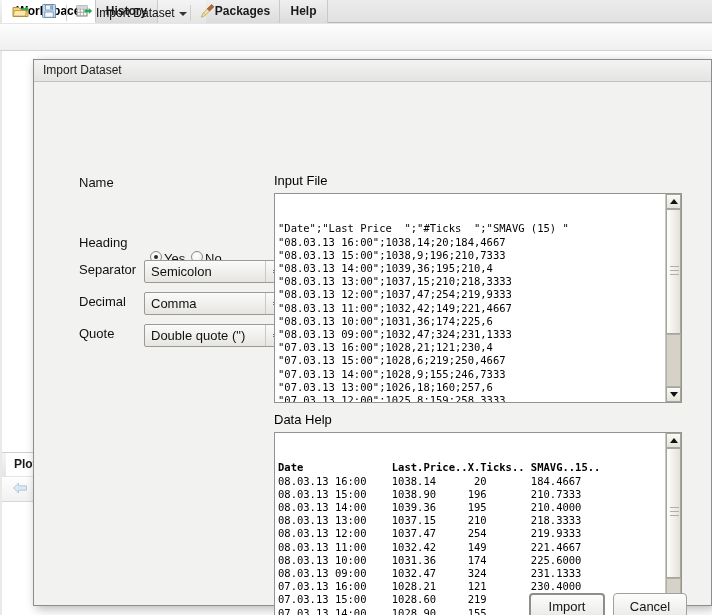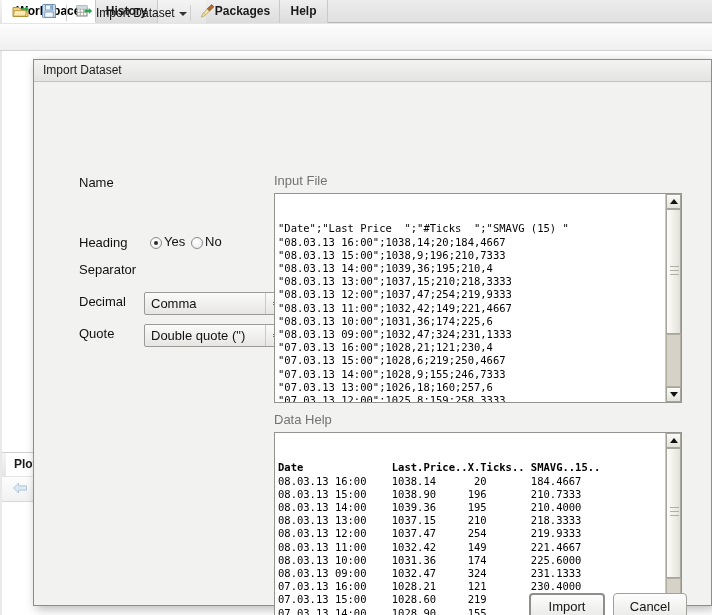--- a/index.html
+++ b/index.html
@@ -98,21 +98,21 @@
     position:absolute; left:45px; top:110px; width:216px; height:22px;
     background:#fff; border:1px solid #8f8f8f;
     font-family:"Liberation Sans", sans-serif; font-size:13px;
     color:#111; padding:0 3px; box-sizing:border-box; line-height:20px;
   }
   .caretbar {
     display:inline-block; width:1px; height:14px; background:#000;
     vertical-align:-2px; margin-left:0px;
   }
 
-  .radio-wrap { position:absolute; display:flex; align-items:flex-end; }
+  .radio-wrap { position:absolute; display:flex; align-items:flex-start;margin-top:17px; }
   .radio {
     width:12px; height:12px; border-radius:50%;
     border:1px solid #8a8a8a;
     background: radial-gradient(circle at 40% 35%, #ffffff 0%, #e9e9e9 100%);
     box-sizing:border-box; position:relative;
   }
   .radio.on:after {
     content:""; position:absolute; left:3px; top:3px;
     width:4px; height:4px; border-radius:50%; background:#2b2b2b;
   }
@@ -130,21 +130,21 @@
   }
   .combo .spin {
     position:absolute; right:0; top:0; width:22px; height:21px;
     border-left:1px solid #c9c9c6;
     display:flex; flex-direction:column; align-items:center; justify-content:center;
   }
   .sp-up { width:0;height:0;border-left:4px solid transparent;border-right:4px solid transparent;border-bottom:5px solid #1f1f1f; margin-bottom:1px;}
   .sp-dn { width:0;height:0;border-left:4px solid transparent;border-right:4px solid transparent;border-top:5px solid #1f1f1f;}
 
   
-  .sec-label { position:absolute; font-size:13px; color:#737373; }
+  .sec-label { position:absolute; font-size:13px; color:#000000; }
   .textbox {
     position:absolute; background:#ffffff;
     border:1px solid #939390;
     box-sizing:border-box; overflow:hidden;
   }
   .mono {
     font-family:"DejaVu Sans Mono","Liberation Mono",monospace;
     font-size:10.5px; line-height:13.2px; color:#000;
     white-space:pre;
   }
@@ -296,20 +296,27 @@
       <div class="radio-wrap" style="left:116px;top:151px;">
         <span class="radio on"></span>
         <span class="radio-label">Yes</span>
       </div>
       <div class="radio-wrap" style="left:157px;top:151px;">
         <span class="radio"></span>
         <span class="radio-label">No</span>
       </div>
 
       <div class="lbl" style="left:45px;top:179px;">Separator</div>
+      <div class="combo" style="left:110px;top:177px;">
+        <span class="val">Semicolon</span>
+        <span class="spin">
+          <i class="sp-up"></i>
+            <i class="sp-dn"></i>
+        </span>
+      </div>
 
       <div class="lbl" style="left:45px;top:211px;">Decimal</div>
       <div class="combo" style="left:110px;top:209px;">
         <span class="val">Comma</span>
         <span class="spin">
           <i class="sp-up"></i>
             <i class="sp-dn"></i>
         </span>
       </div>
 

